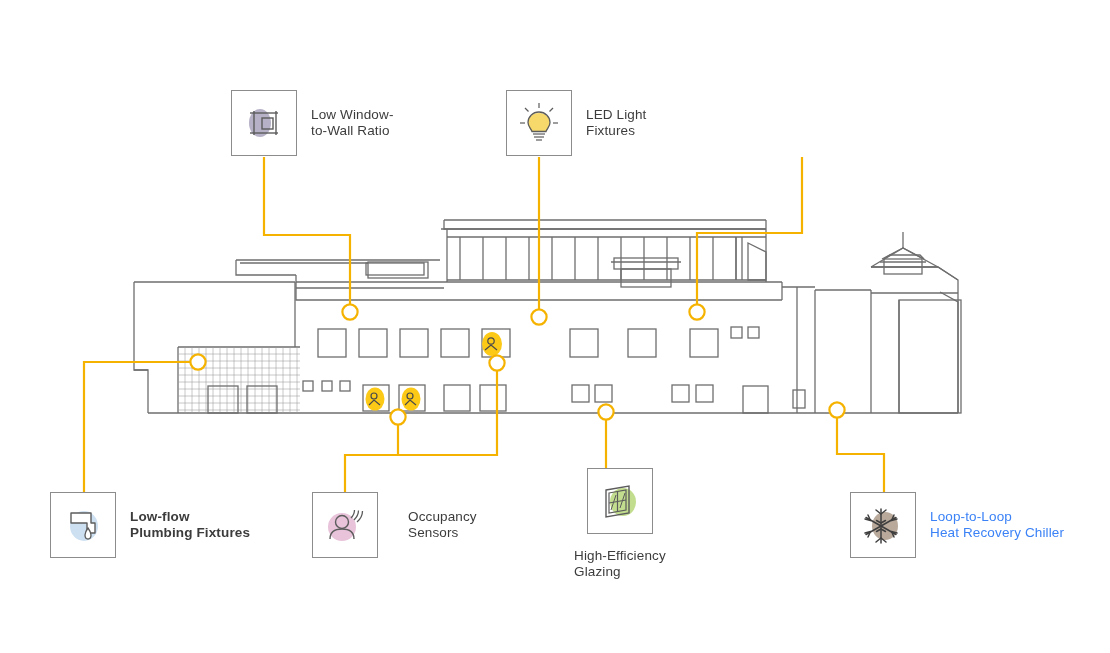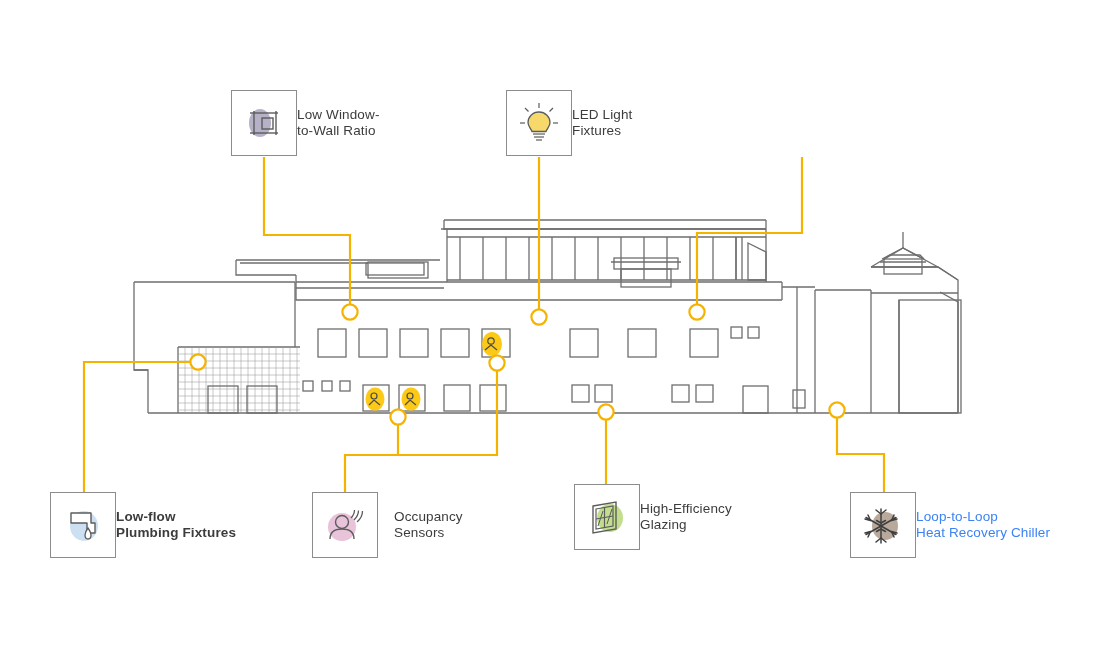--- a/index.html
+++ b/index.html
@@ -23,21 +23,21 @@
     position: absolute;
     left: 0;
     top: 0;
     width: 1110px;
     height: 653px;
   }
   .callout {
     position: absolute;
     display: flex;
     align-items: center;
-    gap: 0;
+    gap: 14px;
   }
   .callout-box {
     width: 66px;
     height: 66px;
     border: 1px solid #8c8c8c;
     background: #ffffff;
     box-sizing: border-box;
     display: flex;
     align-items: center;
     justify-content: center;
@@ -299,21 +299,21 @@
         <path d="M 9 38 C 9 30 14 28 21 28 C 28 28 33 30 33 38" fill="none" stroke="#5c5c5c" stroke-width="1.4"></path>
         <path d="M 30 17 C 32.5 14.5 33.5 12 33.5 9" fill="none" stroke="#5c5c5c" stroke-width="1.3"></path>
         <path d="M 33 19 C 36 16 37.5 13 37.5 9.5" fill="none" stroke="#5c5c5c" stroke-width="1.3"></path>
         <path d="M 36 21 C 39.5 18 41.5 14 41.5 10" fill="none" stroke="#5c5c5c" stroke-width="1.3"></path>
       </svg>
     </div>
     <div class="callout-label" style="color: rgb(60, 60, 60); margin-left: 16px;">Occupancy
 Sensors</div>
   </div>
 
-  <div class="callout" style="left:574px; top:484px;">
+  <div class="callout" style="left:574px; top:468px;flex-direction:column;">
     <div class="callout-box" style="border-color: rgb(140, 140, 140);">
       <svg width="48" height="48" viewBox="0 0 48 48">
         <ellipse cx="27" cy="25" rx="13" ry="14" fill="#c2dd8e"></ellipse>
         <path d="M 10 13 L 33 9 L 33 36 L 10 40 Z" fill="none" stroke="#5c5c5c" stroke-width="1.4"></path>
         <path d="M 13 16 L 30 13 L 30 33 L 13 36 Z" fill="none" stroke="#5c5c5c" stroke-width="1.2"></path>
         <line x1="21.5" y1="14.5" x2="21.5" y2="34.5" stroke="#5c5c5c" stroke-width="1.2"></line>
         <line x1="13" y1="26" x2="30" y2="23" stroke="#5c5c5c" stroke-width="1.2"></line>
         <path d="M 15 33 L 20 18" stroke="#5c5c5c" stroke-width="1" fill="none"></path>
         <path d="M 24 31 L 29 16" stroke="#5c5c5c" stroke-width="1" fill="none"></path>
       </svg>

